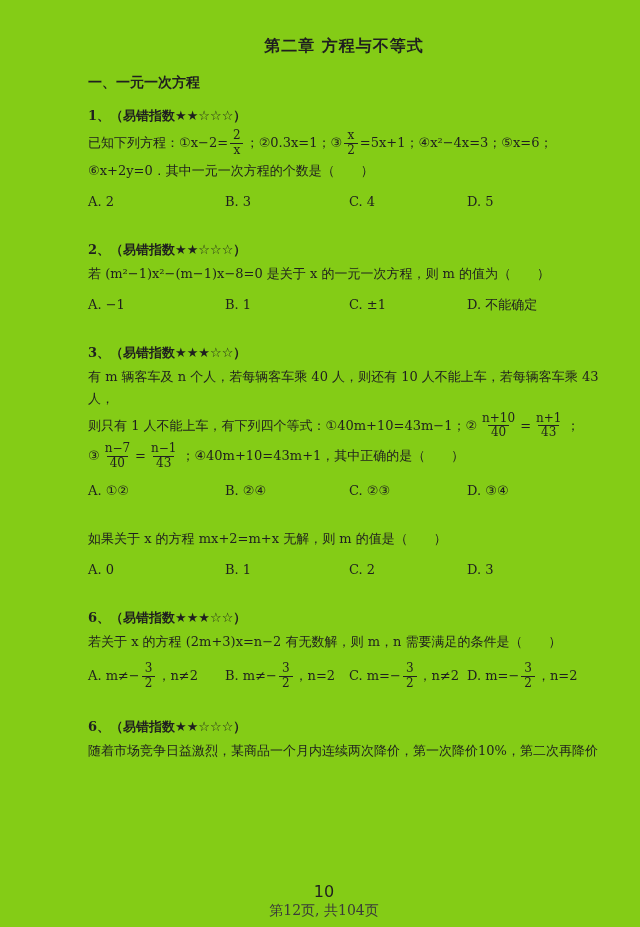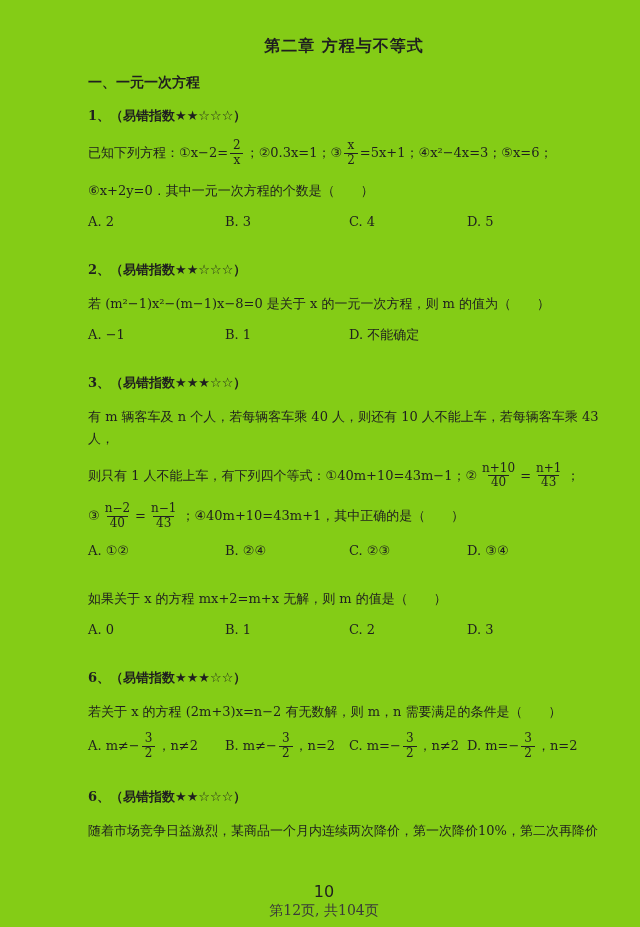--- a/index.html
+++ b/index.html
@@ -8,21 +8,21 @@
     background:#fcfcfa;color:#1f1f1f;
     font-family:"DejaVu Serif","DejaVu Sans",serif;
     padding:30px 40px 0 88px;overflow:hidden;
   }
   .title{margin:6px 0 0;text-align:center;font-size:16px;font-weight:bold;letter-spacing:1px;}
   .section{margin:17px 0 0;font-size:14px;font-weight:bold;}
   .questions{display:block;}
   .question{margin-top:26px;}
   .questions .question:first-child{margin-top:13px;}
   .q-header{font-weight:bold;font-size:13px;line-height:22px;}
-  .q-line{margin-top:12px;line-height:22px;font-size:13px;}
+  .q-line{margin-top:2px;line-height:22px;font-size:13px;}
   .q-options{
     display:grid;grid-template-columns:137px 124px 118px auto;
     margin-top:9px;line-height:22px;font-size:13px;align-items:center;
   }
   .q-option{white-space:nowrap;}
   .seg{white-space:pre-wrap;}
   .frac{
     display:inline-flex;flex-direction:column;align-items:center;
     vertical-align:middle;margin:0 2px;font-size:12px;line-height:1.15;text-align:center;
   }
@@ -56,35 +56,36 @@
           <div class="q-option"><span class="seg">C. 4</span></div>
           <div class="q-option"><span class="seg">D. 5</span></div>
         </div>
       </section>
       <section class="question">
         <div class="q-header">2、（易错指数★★☆☆☆）</div>
         <div class="q-line"><span class="seg">若 (m²−1)x²−(m−1)x−8=0 是关于 x 的一元一次方程，则 m 的值为（　　）</span></div>
         <div class="q-options">
           <div class="q-option"><span class="seg">A. −1</span></div>
           <div class="q-option"><span class="seg">B. 1</span></div>
+          <div class="q-option"><span class="seg">C. ±1</span></div>
           <div class="q-option"><span class="seg">D. 不能确定</span></div>
         </div>
       </section>
       <section class="question">
         <div class="q-header">3、（易错指数★★★☆☆）</div>
         <div class="q-line"><span class="seg">有 m 辆客车及 n 个人，若每辆客车乘 40 人，则还有 10 人不能上车，若每辆客车乘 43 人，</span></div>
         <div class="q-line"><span class="seg">则只有 1 人不能上车，有下列四个等式：①40m+10=43m−1；②</span><span class="frac">
             <span class="num">n+10</span>
             <span class="den">40</span>
           </span><span class="seg">=</span><span class="frac">
             <span class="num">n+1</span>
             <span class="den">43</span>
           </span><span class="seg">；</span></div>
         <div class="q-line"><span class="seg">③</span><span class="frac">
-            <span class="num">n−2</span>
+            <span class="num">n−7</span>
             <span class="den">40</span>
           </span><span class="seg">=</span><span class="frac">
             <span class="num">n−1</span>
             <span class="den">43</span>
           </span><span class="seg">；④40m+10=43m+1，其中正确的是（　　）</span></div>
         <div class="q-options">
           <div class="q-option"><span class="seg">A. ①②</span></div>
           <div class="q-option"><span class="seg">B. ②④</span></div>
           <div class="q-option"><span class="seg">C. ②③</span></div>
           <div class="q-option"><span class="seg">D. ③④</span></div>

